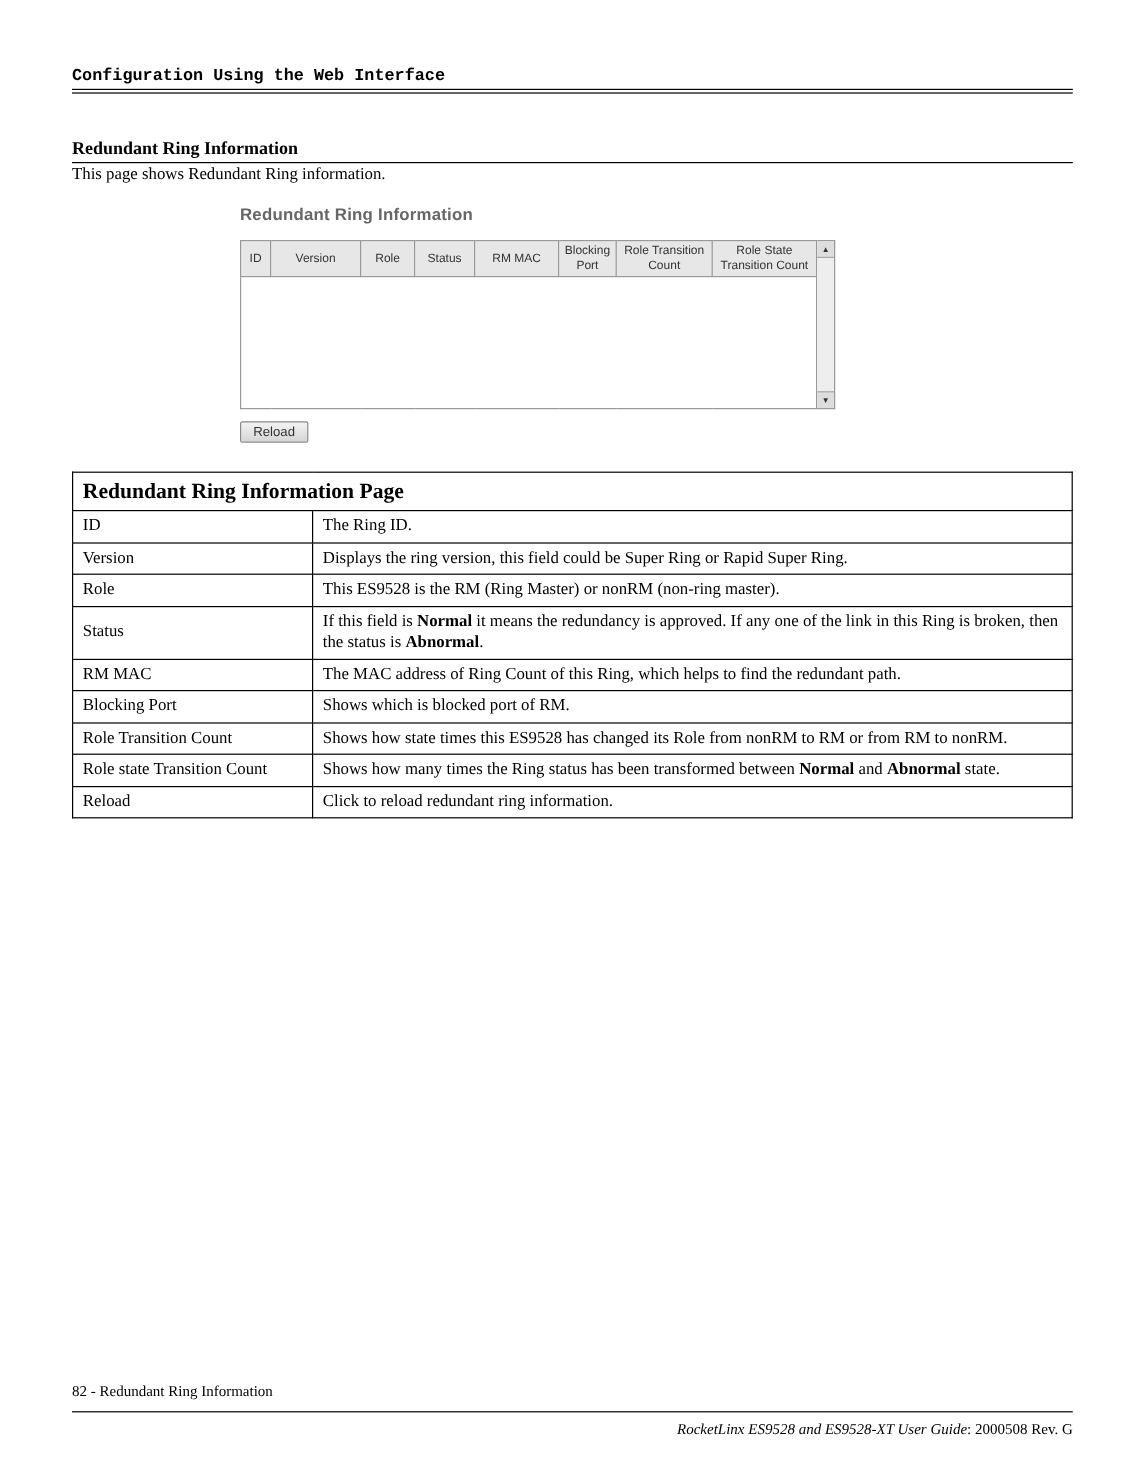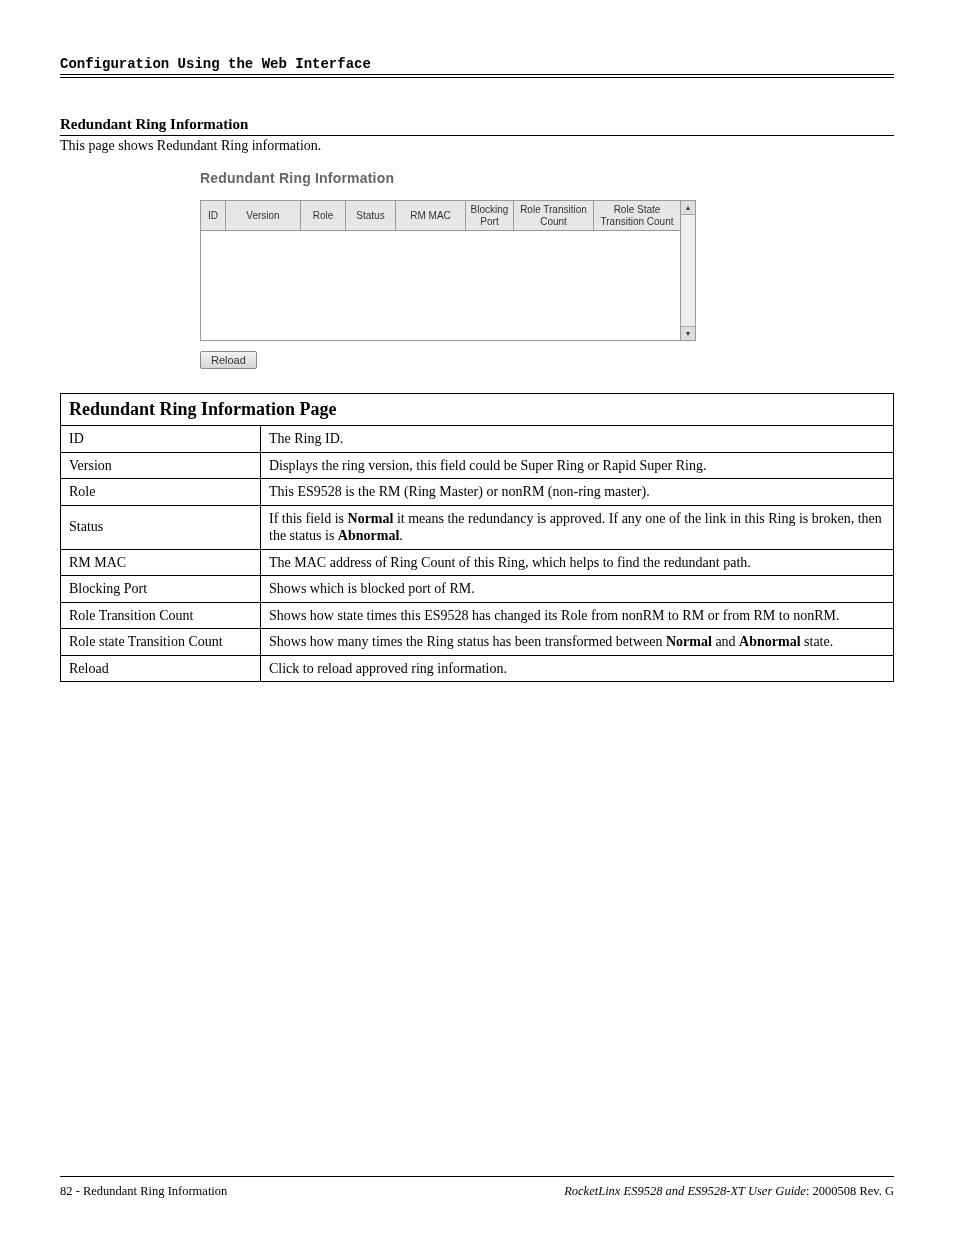--- a/index.html
+++ b/index.html
@@ -131,21 +131,21 @@
       position: absolute;
       bottom: 36px;
       left: 60px;
       right: 60px;
       display: flex;
       justify-content: space-between;
       font-size: 12.5px;
       font-family: 'Century Schoolbook', Georgia, serif;
     }
     .footer .left { font-weight: normal; }
-    .footer .right { font-style: italic; }
+    .footer .right { font-style: italic; margin-top: 32px; }
     .footer .right .nonitalic { font-style: normal; }
     .footer-rule {
       position: absolute;
       bottom: 58px;
       left: 60px;
       right: 60px;
       border-top: 1px solid #000;
     }
   </style>
 </head>
@@ -235,21 +235,21 @@
     <td>Shows how state times this ES9528 has changed its Role from nonRM to RM or from RM to nonRM.</td>
   </tr>
   <tr>
     <td class="label">Role state Transition Count</td>
     <td>
       <span>Shows how many times the Ring status has been transformed between </span><span class="bold">Normal</span><span> and </span><span class="bold">Abnormal</span><span> state.</span>
     </td>
   </tr>
   <tr>
     <td class="label">Reload</td>
-    <td>Click to reload approved ring information.</td>
+    <td>Click to reload redundant ring information.</td>
   </tr>
 </tbody>
   </table>
 
 <div class="footer-rule"></div>
 <div class="footer">
   <div class="left">82 - Redundant Ring Information</div>
   <div class="right">
     <span>RocketLinx ES9528 and ES9528-XT User Guide</span><span class="nonitalic">: 2000508 Rev. G</span>
   </div>

